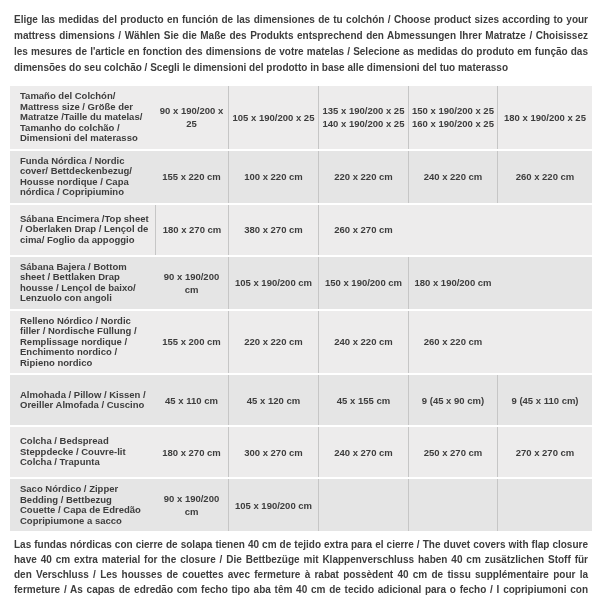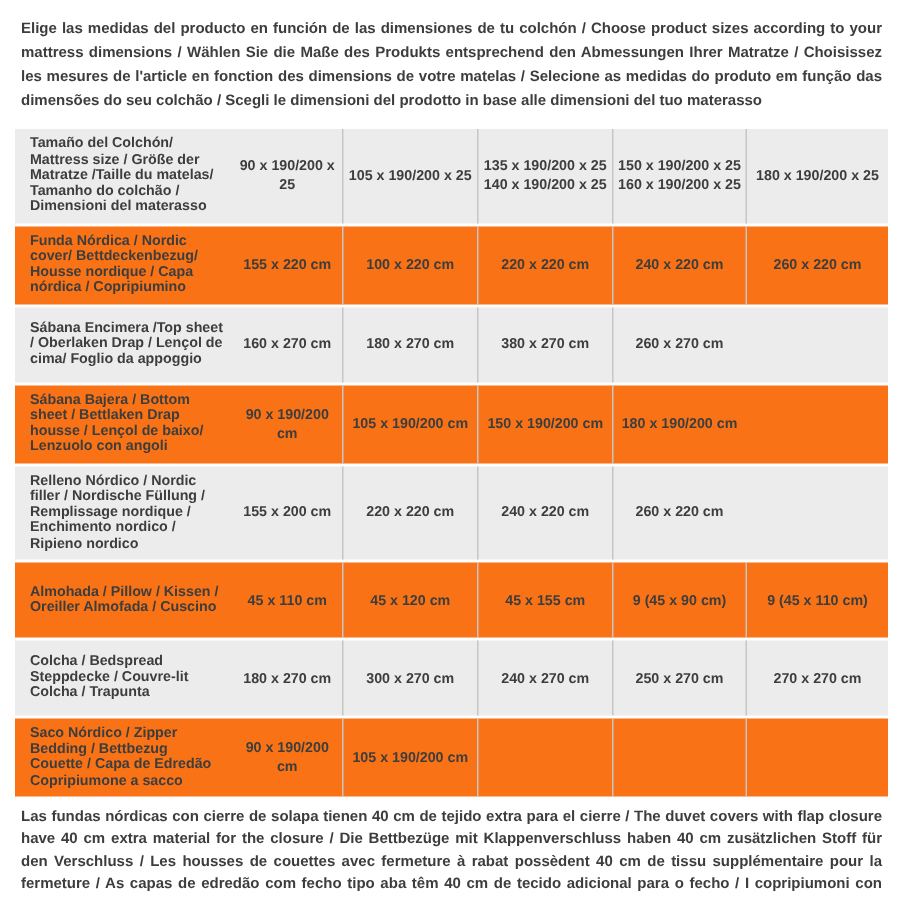--- a/index.html
+++ b/index.html
@@ -22,21 +22,21 @@
   }
   .intro{margin-bottom:10px;}
   .footnote{margin-top:6px;line-height:15px;}
   .size-table{width:582px;}
   .row{
     display:grid;
     grid-template-columns:145px 73px 90px 90px 89px 1fr;
     align-items:center;
     min-height:50px;
     margin-bottom:2px;
-    background:#f97316;
+    background:#e5e5e5;
   }
   .row.shaded{background:var(--shade);}
   .cell{
     box-sizing:border-box;
     font-size:9.5px;font-weight:bold;
     padding:5px 2px;
   }
   .cell.label{
     text-align:left;
     padding-left:10px;padding-right:6px;
@@ -73,21 +73,20 @@
     <div class="cell label">Funda Nórdica /  Nordic cover/ Bettdeckenbezug/ Housse nordique  / Capa nórdica / Copripiumino</div>
     <div class="cell value">155 x 220 cm</div>
     <div class="cell value divided">100 x 220 cm</div>
     <div class="cell value divided">220 x 220 cm</div>
     <div class="cell value divided">240 x 220 cm</div>
     <div class="cell value divided">260 x 220 cm</div>
   </div>
 
   <div class="row shaded">
     <div class="cell label">Sábana Encimera /Top sheet / Oberlaken Drap / Lençol de cima/ Foglio da appoggio</div>
-    <div class="cell value">160 x 270 cm</div>
     <div class="cell value divided">180 x 270 cm</div>
     <div class="cell value divided">380 x 270 cm</div>
     <div class="cell value divided">260 x 270 cm</div>
   </div>
 
   <div class="row">
     <div class="cell label">Sábana Bajera / Bottom sheet / Bettlaken Drap housse / Lençol de baixo/ Lenzuolo con angoli</div>
     <div class="cell value">90 x 190/200 cm</div>
     <div class="cell value divided">105 x 190/200 cm</div>
     <div class="cell value divided">150 x 190/200 cm</div>

